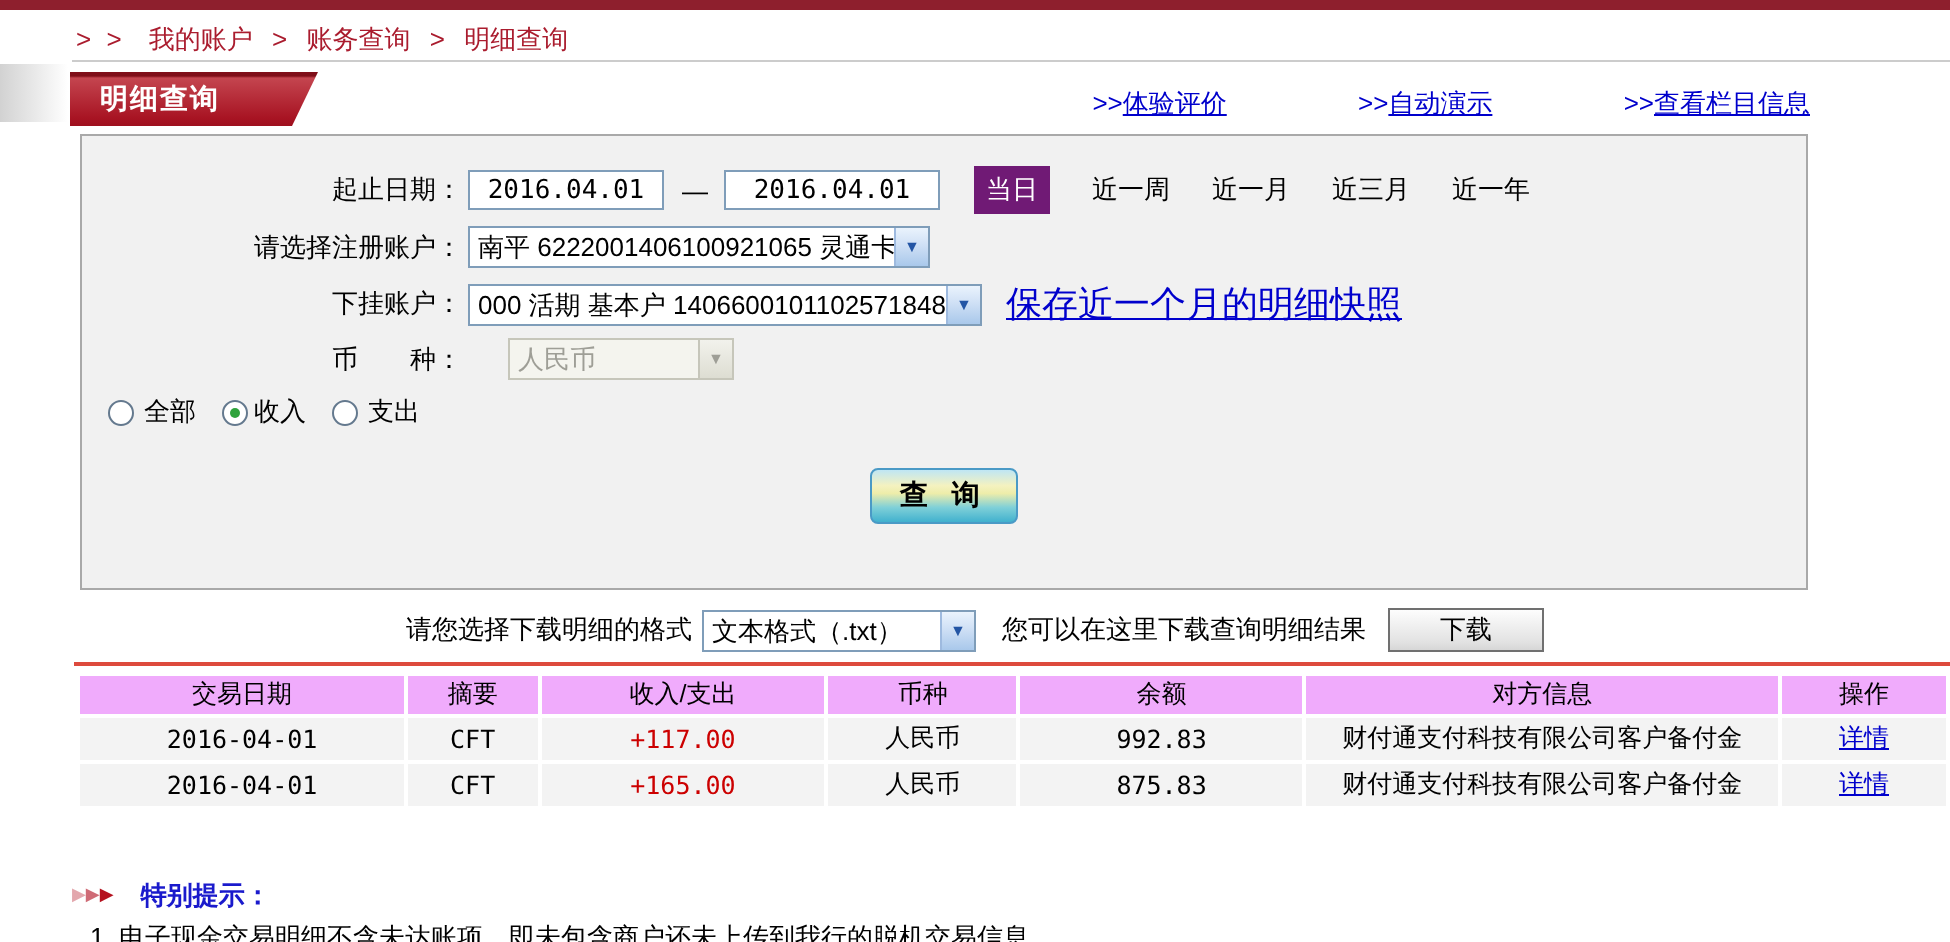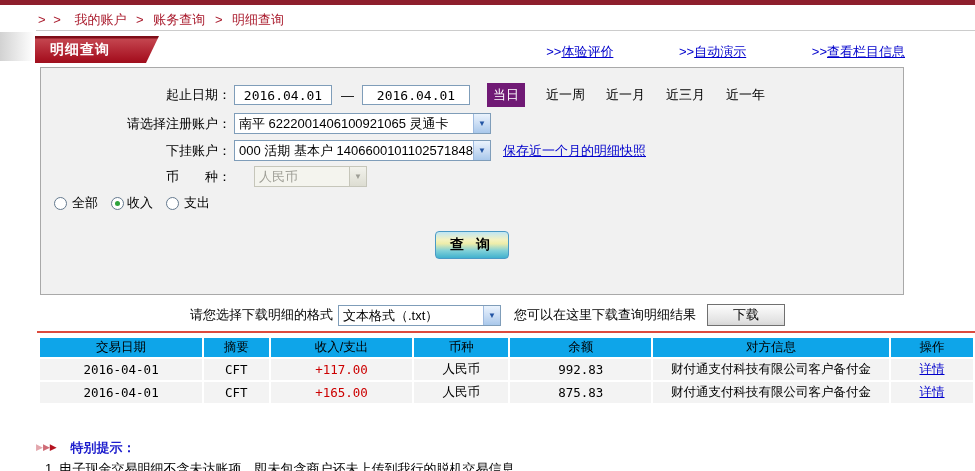--- a/index.html
+++ b/index.html
@@ -41,52 +41,52 @@
   .qbtn.selected { background:#701a75; color:#fff; padding:3px 6px; margin-left:17px; }
 
   .xpselect { display:inline-flex; margin-left:3px; height:21px; border:1px solid #7f9db9; background:#fff; align-items:stretch; }
   .xpsel-value { flex:1; font-size:13px; line-height:19px; padding-left:4px; white-space:nowrap; overflow:hidden; color:#000; }
   .xpsel-btn { width:17px; flex:0 0 auto; text-align:center; font-size:8px; line-height:19px; color:#2355a4;
                background:linear-gradient(180deg,#eaf3fd 0%,#cfe0f5 45%,#a9c8eb 100%); border-left:1px solid #9ebadf; }
   .xpselect.disabled { background:#f4f4ee; border-color:#c6c6ba; }
   .xpselect.disabled .xpsel-value { color:#9e9e96; }
   .xpselect.disabled .xpsel-btn { color:#9e9e96; background:linear-gradient(180deg,#f2f2ec,#ddddd2); border-left-color:#c6c6ba; }
 
-  .snap-link { margin-left:12px; font-size:13px; color:#0000cc; text-decoration:underline; }
+  .snap-link { margin-left:12px; font-size:18px; color:#0000cc; text-decoration:underline; }
 
   .radio-opt { display:inline-flex; align-items:center; margin-left:13px; }
   .radio-opt:first-of-type { margin-left:13px; }
   .radio { width:13px; height:13px; border-radius:50%; border:1px solid #64798e; background:#fff; position:relative; }
   .radio-opt.selected .radio::after { content:""; position:absolute; left:3px; top:3px; width:5px; height:5px;
                                       border-radius:50%; background:#2fa33c; }
   .radio-label { margin-left:5px; font-size:13px; }
   .radio-opt.selected .radio-label { margin-left:3px; }
 
   .query-row { margin-top:19px; text-align:center; }
   .query-btn { width:74px; height:28px; border:1px solid #4a9ac6; border-radius:4px;
                background:linear-gradient(180deg,#bfe6f4 0%,#f4f2c0 30%,#eeedaa 45%,#7fd0d8 72%,#41b1ce 100%);
                font-size:14px; font-weight:bold; color:#000; letter-spacing:4px;
                font-family:"Liberation Sans","DejaVu Sans",sans-serif; cursor:pointer; }
 
   
   .download-row { position:absolute; top:302px; left:0; width:100%; height:26px;
                   display:flex; justify-content:center; align-items:center; font-size:13px; }
   .dl-fmt-label { margin-right:2px; }
-  .dl-select { width:163px; }
+  .dl-select { width:137px; }
   .dl-hint { margin-left:13px; }
   .dl-btn { margin-left:11px; width:78px; height:22px; border:1px solid #707070;
             background:linear-gradient(180deg,#fdfdfd,#e2e2e2 80%,#d6d6d6); font-size:13px; color:#000; cursor:pointer;
             font-family:"Liberation Sans","DejaVu Sans",sans-serif; }
 
   .red-rule { position:absolute; left:37px; right:0; top:331px; height:2px; background:#dd4a3d; }
 
   
   .result-table { position:absolute; left:38px; right:0; top:336px; width:937px;
                   border-collapse:separate; border-spacing:2px; table-layout:fixed; }
-  .result-table th { background:#0ea5e9; font-weight:normal; font-size:12.5px; height:17px; padding:1px 0; }
+  .result-table th { background:#f0abfc; font-weight:normal; font-size:12.5px; height:17px; padding:1px 0; }
   .result-table td { background:#f3f3f3; font-size:12.5px; height:21px; text-align:center; }
   .mono { font-family:"DejaVu Sans Mono","Liberation Mono",monospace; font-size:13px; }
   .amount { color:#cc0000; }
   .detail-link { color:#0000cc; text-decoration:underline; }
   .c1{width:17.6%;} .c2{width:7%;} .c3{width:15.4%;} .c4{width:10.2%;}
   .c5{width:15.3%;} .c6{width:25.6%;} .c7{width:8.9%;}
 
   
   .notice-head { position:absolute; left:36px; top:439px; font-size:13px; }
   .notice-marker span { font-size:9px; vertical-align:2px; }
@@ -131,21 +131,21 @@
       <input class="date-input to" value="2016.04.01" style="">
       <span class="qbtn selected">当日</span>
       <span class="qbtn">近一周</span>
       <span class="qbtn">近一月</span>
       <span class="qbtn">近三月</span>
       <span class="qbtn">近一年</span>
     </div>
 
     <div class="frow r2">
       <span class="flabel">请选择注册账户：</span>
-      <span class="xpselect" style="width:257px">
+      <span class="xpselect" style="width:231px">
         <span class="xpsel-value">南平 6222001406100921065 灵通卡</span>
         <span class="xpsel-btn">▼</span>
       </span>
     </div>
 
     <div class="frow r3">
       <span class="flabel">下挂账户：</span>
       <span class="xpselect" style="width:257px">
         <span class="xpsel-value">000 活期 基本户 1406600101102571848</span>
         <span class="xpsel-btn">▼</span>

